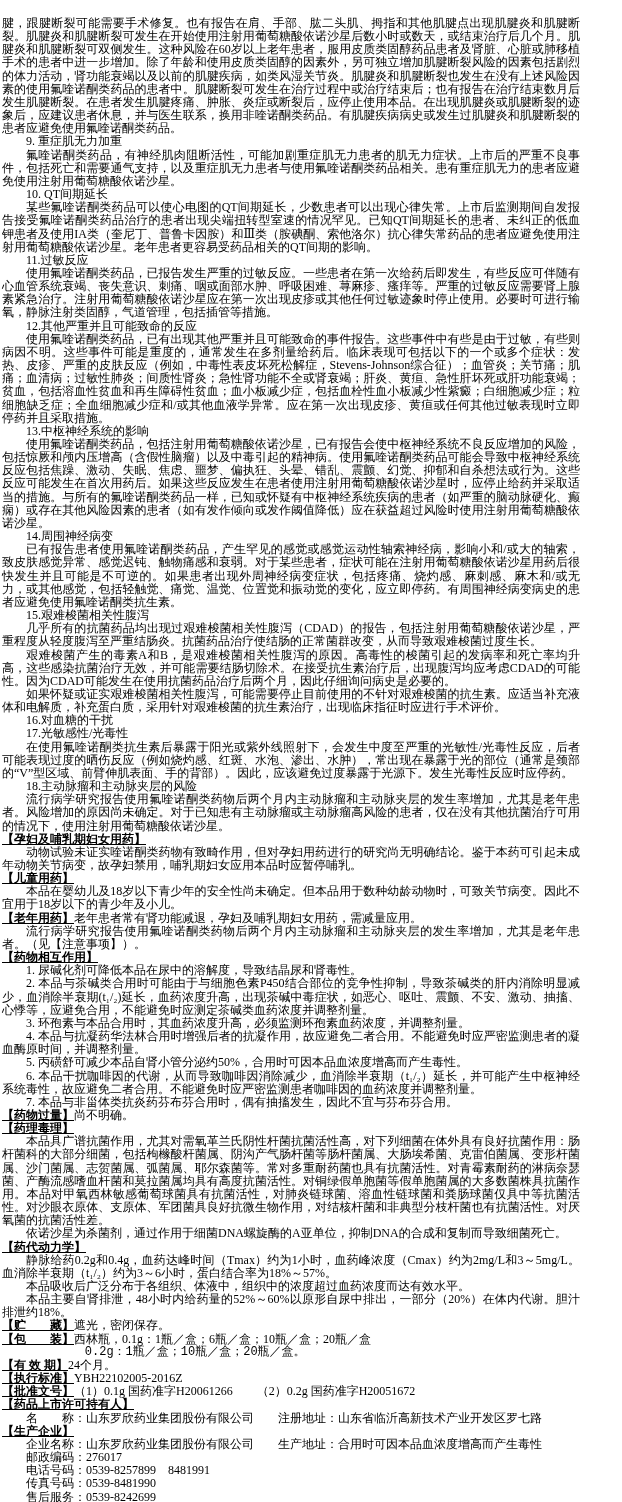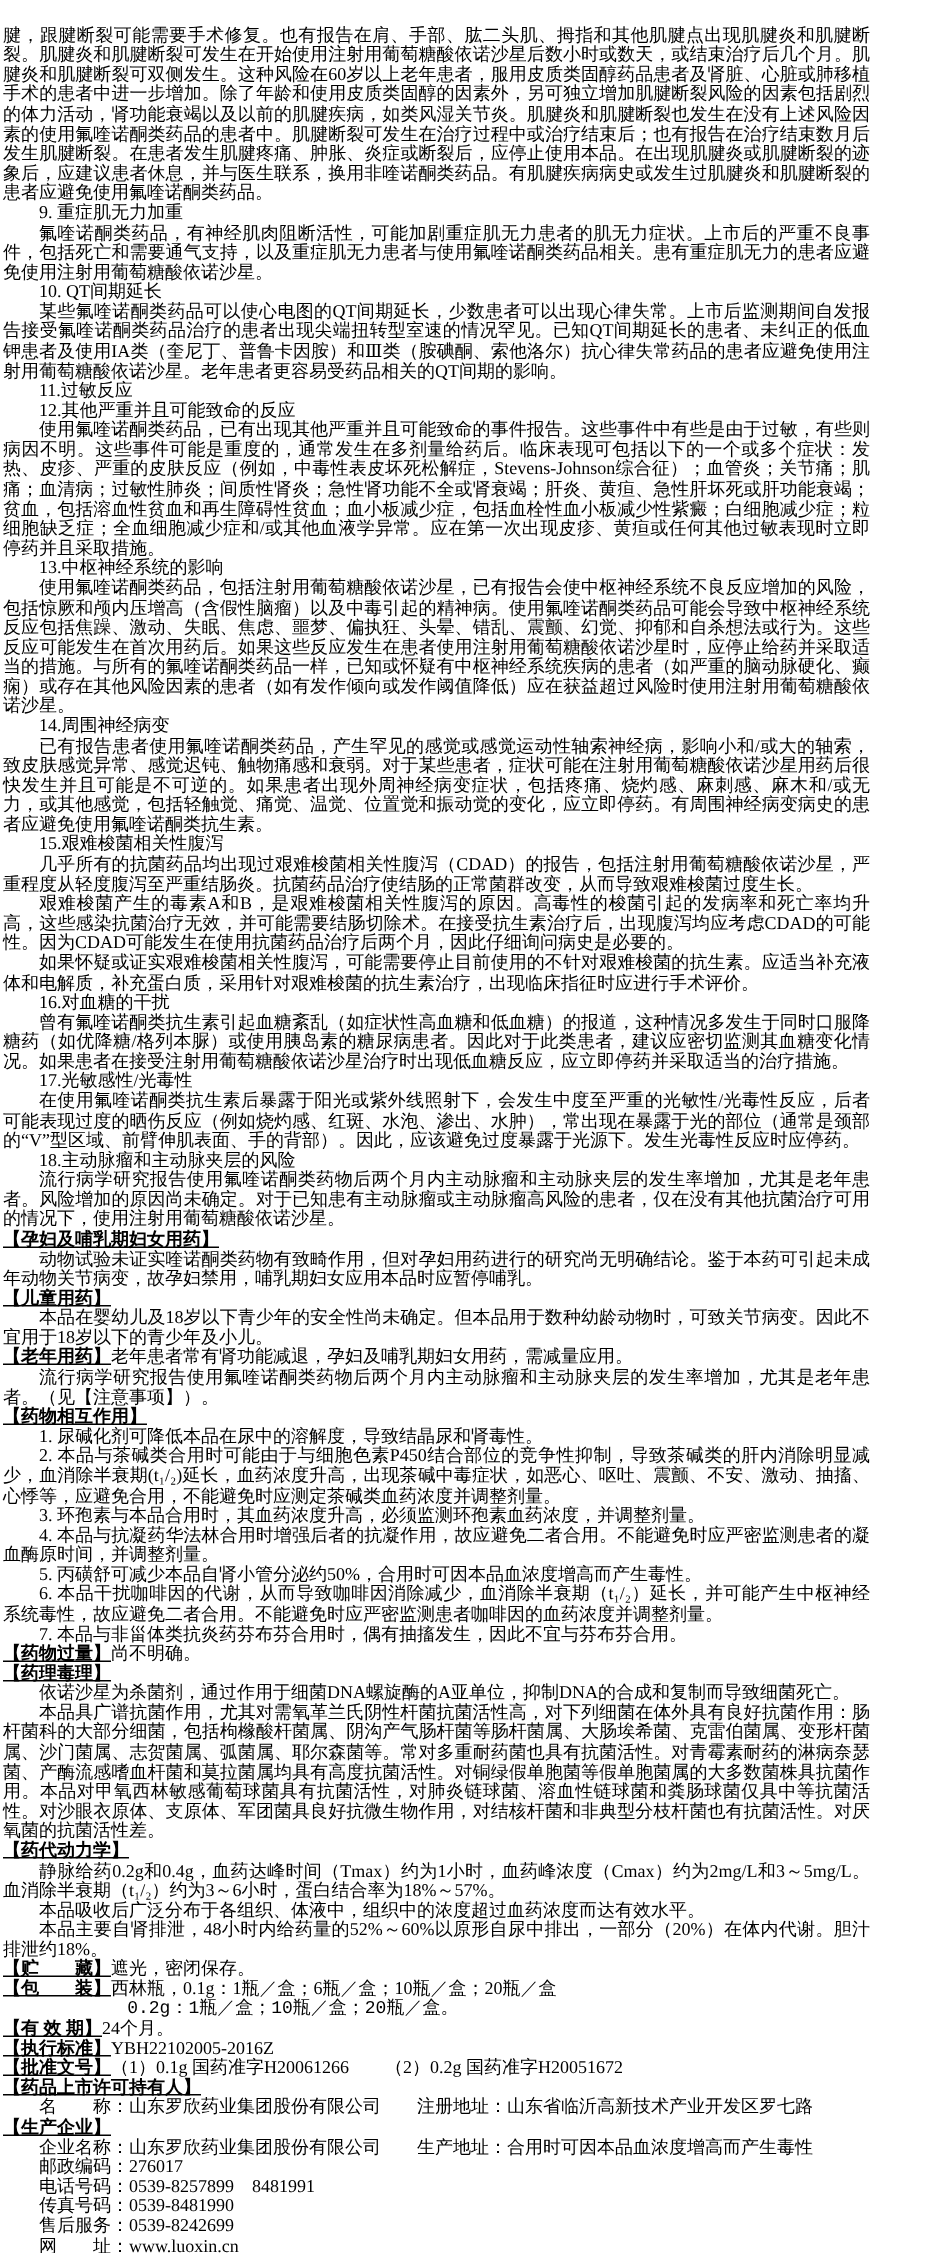--- a/index.html
+++ b/index.html
@@ -32,54 +32,54 @@
 <body>
 
 <div class="doc">
   <div id="doc-body">
       <p class="cont"><span>腱，跟腱断裂可能需要手术修复。也有报告在肩、手部、肱二头肌、拇指和其他肌腱点出现肌腱炎和肌腱断裂。肌腱炎和肌腱断裂可发生在开始使用注射用葡萄糖酸依诺沙星后数小时或数天，或结束治疗后几个月。肌腱炎和肌腱断裂可双侧发生。这种风险在60岁以上老年患者，服用皮质类固醇药品患者及肾脏、心脏或肺移植手术的患者中进一步增加。除了年龄和使用皮质类固醇的因素外，另可独立增加肌腱断裂风险的因素包括剧烈的体力活动，肾功能衰竭以及以前的肌腱疾病，如类风湿关节炎。肌腱炎和肌腱断裂也发生在没有上述风险因素的使用氟喹诺酮类药品的患者中。肌腱断裂可发生在治疗过程中或治疗结束后；也有报告在治疗结束数月后发生肌腱断裂。在患者发生肌腱疼痛、肿胀、炎症或断裂后，应停止使用本品。在出现肌腱炎或肌腱断裂的迹象后，应建议患者休息，并与医生联系，换用非喹诺酮类药品。有肌腱疾病病史或发生过肌腱炎和肌腱断裂的患者应避免使用氟喹诺酮类药品。</span></p>
       <p class="indent"><span>9. 重症肌无力加重</span></p>
       <p class="indent"><span>氟喹诺酮类药品，有神经肌肉阻断活性，可能加剧重症肌无力患者的肌无力症状。上市后的严重不良事件，包括死亡和需要通气支持，以及重症肌无力患者与使用氟喹诺酮类药品相关。患有重症肌无力的患者应避免使用注射用葡萄糖酸依诺沙星。</span></p>
       <p class="indent"><span>10. QT间期延长</span></p>
       <p class="indent"><span>某些氟喹诺酮类药品可以使心电图的QT间期延长，少数患者可以出现心律失常。上市后监测期间自发报告接受氟喹诺酮类药品治疗的患者出现尖端扭转型室速的情况罕见。已知QT间期延长的患者、未纠正的低血钾患者及使用IA类（奎尼丁、普鲁卡因胺）和Ⅲ类（胺碘酮、索他洛尔）抗心律失常药品的患者应避免使用注射用葡萄糖酸依诺沙星。老年患者更容易受药品相关的QT间期的影响。</span></p>
       <p class="indent"><span>11.过敏反应</span></p>
+      <p class="indent"><span>使用氟喹诺酮类药品，已报告发生严重的过敏反应。一些患者在第一次给药后即发生，有些反应可伴随有心血管系统衰竭、丧失意识、刺痛、咽或面部水肿、呼吸困难、荨麻疹、瘙痒等。严重的过敏反应需要肾上腺素紧急治疗。注射用葡萄糖酸依诺沙星应在第一次出现皮疹或其他任何过敏迹象时停止使用。必要时可进行输氧，静脉注射类固醇，气道管理，包括插管等措施。</span></p>
       <p class="indent"><span>12.其他严重并且可能致命的反应</span></p>
       <p class="indent"><span>使用氟喹诺酮类药品，已有出现其他严重并且可能致命的事件报告。这些事件中有些是由于过敏，有些则病因不明。这些事件可能是重度的，通常发生在多剂量给药后。临床表现可包括以下的一个或多个症状：发热、皮疹、严重的皮肤反应（例如，中毒性表皮坏死松解症，Stevens-Johnson综合征）；血管炎；关节痛；肌痛；血清病；过敏性肺炎；间质性肾炎；急性肾功能不全或肾衰竭；肝炎、黄疸、急性肝坏死或肝功能衰竭；贫血，包括溶血性贫血和再生障碍性贫血；血小板减少症，包括血栓性血小板减少性紫癜；白细胞减少症；粒细胞缺乏症；全血细胞减少症和/或其他血液学异常。应在第一次出现皮疹、黄疸或任何其他过敏表现时立即停药并且采取措施。</span></p>
       <p class="indent"><span>13.中枢神经系统的影响</span></p>
       <p class="indent"><span>使用氟喹诺酮类药品，包括注射用葡萄糖酸依诺沙星，已有报告会使中枢神经系统不良反应增加的风险，包括惊厥和颅内压增高（含假性脑瘤）以及中毒引起的精神病。使用氟喹诺酮类药品可能会导致中枢神经系统反应包括焦躁、激动、失眠、焦虑、噩梦、偏执狂、头晕、错乱、震颤、幻觉、抑郁和自杀想法或行为。这些反应可能发生在首次用药后。如果这些反应发生在患者使用注射用葡萄糖酸依诺沙星时，应停止给药并采取适当的措施。与所有的氟喹诺酮类药品一样，已知或怀疑有中枢神经系统疾病的患者（如严重的脑动脉硬化、癫痫）或存在其他风险因素的患者（如有发作倾向或发作阈值降低）应在获益超过风险时使用注射用葡萄糖酸依诺沙星。</span></p>
       <p class="indent"><span>14.周围神经病变</span></p>
       <p class="indent"><span>已有报告患者使用氟喹诺酮类药品，产生罕见的感觉或感觉运动性轴索神经病，影响小和/或大的轴索，致皮肤感觉异常、感觉迟钝、触物痛感和衰弱。对于某些患者，症状可能在注射用葡萄糖酸依诺沙星用药后很快发生并且可能是不可逆的。如果患者出现外周神经病变症状，包括疼痛、烧灼感、麻刺感、麻木和/或无力，或其他感觉，包括轻触觉、痛觉、温觉、位置觉和振动觉的变化，应立即停药。有周围神经病变病史的患者应避免使用氟喹诺酮类抗生素。</span></p>
       <p class="indent"><span>15.艰难梭菌相关性腹泻</span></p>
       <p class="indent"><span>几乎所有的抗菌药品均出现过艰难梭菌相关性腹泻（CDAD）的报告，包括注射用葡萄糖酸依诺沙星，严重程度从轻度腹泻至严重结肠炎。抗菌药品治疗使结肠的正常菌群改变，从而导致艰难梭菌过度生长。</span></p>
       <p class="indent"><span>艰难梭菌产生的毒素A和B，是艰难梭菌相关性腹泻的原因。高毒性的梭菌引起的发病率和死亡率均升高，这些感染抗菌治疗无效，并可能需要结肠切除术。在接受抗生素治疗后，出现腹泻均应考虑CDAD的可能性。因为CDAD可能发生在使用抗菌药品治疗后两个月，因此仔细询问病史是必要的。</span></p>
       <p class="indent"><span>如果怀疑或证实艰难梭菌相关性腹泻，可能需要停止目前使用的不针对艰难梭菌的抗生素。应适当补充液体和电解质，补充蛋白质，采用针对艰难梭菌的抗生素治疗，出现临床指征时应进行手术评价。</span></p>
       <p class="indent"><span>16.对血糖的干扰</span></p>
-      <p class="indent"><span>曾有氟喹诺酮类抗生素引起血糖紊乱（如症状性高血糖和低血糖）的报道，这种情况多发生于同时口服降糖药（如优降糖/格列本脲）或使用胰岛素的糖尿病患者。因此对于此类患者，建议应密切监测其血糖变化情况。如果患者在接受注射用葡萄糖酸依诺沙星治疗时出现低血糖反应，应立即停药并采取适当的治疗措施。</span></p>
       <p class="indent"><span>17.光敏感性/光毒性</span></p>
       <p class="indent"><span>在使用氟喹诺酮类抗生素后暴露于阳光或紫外线照射下，会发生中度至严重的光敏性/光毒性反应，后者可能表现过度的晒伤反应（例如烧灼感、红斑、水泡、渗出、水肿），常出现在暴露于光的部位（通常是颈部的“V”型区域、前臂伸肌表面、手的背部）。因此，应该避免过度暴露于光源下。发生光毒性反应时应停药。</span></p>
       <p class="indent"><span>18.主动脉瘤和主动脉夹层的风险</span></p>
       <p class="indent"><span>流行病学研究报告使用氟喹诺酮类药物后两个月内主动脉瘤和主动脉夹层的发生率增加，尤其是老年患者。风险增加的原因尚未确定。对于已知患有主动脉瘤或主动脉瘤高风险的患者，仅在没有其他抗菌治疗可用的情况下，使用注射用葡萄糖酸依诺沙星。</span></p>
       <p class="hdr"><b>【孕妇及哺乳期妇女用药】</b></p>
       <p class="indent"><span>动物试验未证实喹诺酮类药物有致畸作用，但对孕妇用药进行的研究尚无明确结论。鉴于本药可引起未成年动物关节病变，故孕妇禁用，哺乳期妇女应用本品时应暂停哺乳。</span></p>
       <p class="hdr"><b>【儿童用药】</b></p>
       <p class="indent"><span>本品在婴幼儿及18岁以下青少年的安全性尚未确定。但本品用于数种幼龄动物时，可致关节病变。因此不宜用于18岁以下的青少年及小儿。</span></p>
       <p class="hdr"><b>【老年用药】</b><span>老年患者常有肾功能减退，孕妇及哺乳期妇女用药，需减量应用。</span></p>
       <p class="indent"><span>流行病学研究报告使用氟喹诺酮类药物后两个月内主动脉瘤和主动脉夹层的发生率增加，尤其是老年患者。（见【注意事项】）。</span></p>
       <p class="hdr"><b>【药物相互作用】</b></p>
       <p class="indent"><span>1. 尿碱化剂可降低本品在尿中的溶解度，导致结晶尿和肾毒性。</span></p>
       <p class="indent"><span>2. 本品与茶碱类合用时可能由于与细胞色素P450结合部位的竞争性抑制，导致茶碱类的肝内消除明显减少，血消除半衰期(t₁/₂)延长，血药浓度升高，出现茶碱中毒症状，如恶心、呕吐、震颤、不安、激动、抽搐、心悸等，应避免合用，不能避免时应测定茶碱类血药浓度并调整剂量。</span></p>
       <p class="indent"><span>3. 环孢素与本品合用时，其血药浓度升高，必须监测环孢素血药浓度，并调整剂量。</span></p>
       <p class="indent"><span>4. 本品与抗凝药华法林合用时增强后者的抗凝作用，故应避免二者合用。不能避免时应严密监测患者的凝血酶原时间，并调整剂量。</span></p>
       <p class="indent"><span>5. 丙磺舒可减少本品自肾小管分泌约50%，合用时可因本品血浓度增高而产生毒性。</span></p>
       <p class="indent"><span>6. 本品干扰咖啡因的代谢，从而导致咖啡因消除减少，血消除半衰期（t₁/₂）延长，并可能产生中枢神经系统毒性，故应避免二者合用。不能避免时应严密监测患者咖啡因的血药浓度并调整剂量。</span></p>
       <p class="indent"><span>7. 本品与非甾体类抗炎药芬布芬合用时，偶有抽搐发生，因此不宜与芬布芬合用。</span></p>
       <p class="hdr"><b>【药物过量】</b><span>尚不明确。</span></p>
       <p class="hdr"><b>【药理毒理】</b></p>
+      <p class="indent"><span>本品具广谱抗菌作用，尤其对需氧革兰氏阴性杆菌抗菌活性高，对下列细菌在体外具有良好抗菌作用：肠杆菌科的大部分细菌，包括枸橼酸杆菌属、阴沟产气肠杆菌等肠杆菌属、大肠埃希菌、克雷伯菌属、变形杆菌属、沙门菌属、志贺菌属、弧菌属、耶尔森菌等。常对多重耐药菌也具有抗菌活性。对青霉素耐药的淋病奈瑟菌、产酶流感嗜血杆菌和莫拉菌属均具有高度抗菌活性。对铜绿假单胞菌等假单胞菌属的大多数菌株具抗菌作用。本品对甲氧西林敏感葡萄球菌具有抗菌活性，对肺炎链球菌、溶血性链球菌和粪肠球菌仅具中等抗菌活性。对沙眼衣原体、支原体、军团菌具良好抗微生物作用，对结核杆菌和非典型分枝杆菌也有抗菌活性。对厌氧菌的抗菌活性差。</span></p>
       <p class="indent"><span>依诺沙星为杀菌剂，通过作用于细菌DNA螺旋酶的A亚单位，抑制DNA的合成和复制而导致细菌死亡。</span></p>
-      <p class="indent"><span>本品具广谱抗菌作用，尤其对需氧革兰氏阴性杆菌抗菌活性高，对下列细菌在体外具有良好抗菌作用：肠杆菌科的大部分细菌，包括枸橼酸杆菌属、阴沟产气肠杆菌等肠杆菌属、大肠埃希菌、克雷伯菌属、变形杆菌属、沙门菌属、志贺菌属、弧菌属、耶尔森菌等。常对多重耐药菌也具有抗菌活性。对青霉素耐药的淋病奈瑟菌、产酶流感嗜血杆菌和莫拉菌属均具有高度抗菌活性。对铜绿假单胞菌等假单胞菌属的大多数菌株具抗菌作用。本品对甲氧西林敏感葡萄球菌具有抗菌活性，对肺炎链球菌、溶血性链球菌和粪肠球菌仅具中等抗菌活性。对沙眼衣原体、支原体、军团菌具良好抗微生物作用，对结核杆菌和非典型分枝杆菌也有抗菌活性。对厌氧菌的抗菌活性差。</span></p>
       <p class="hdr"><b>【药代动力学】</b></p>
       <p class="indent"><span>静脉给药0.2g和0.4g，血药达峰时间（Tmax）约为1小时，血药峰浓度（Cmax）约为2mg/L和3～5mg/L。血消除半衰期（t₁/₂）约为3～6小时，蛋白结合率为18%～57%。</span></p>
       <p class="indent"><span>本品吸收后广泛分布于各组织、体液中，组织中的浓度超过血药浓度而达有效水平。</span></p>
       <p class="indent"><span>本品主要自肾排泄，48小时内给药量的52%～60%以原形自尿中排出，一部分（20%）在体内代谢。胆汁排泄约18%。</span></p>
       <p class="hdr"><b>【贮　　藏】</b><span>遮光，密闭保存。</span></p>
       <p class="hdr"><b>【包　　装】</b><span>西林瓶，0.1g：1瓶／盒；6瓶／盒；10瓶／盒；20瓶／盒</span></p>
       <p class="indent2"><span>0.2g：1瓶／盒；10瓶／盒；20瓶／盒。</span></p>
       <p class="hdr"><b>【有 效 期】</b><span>24个月。</span></p>
       <p class="hdr"><b>【执行标准】</b><span>YBH22102005-2016Z</span></p>
       <p class="hdr"><b>【批准文号】</b><span>（1）0.1g 国药准字H20061266　　（2）0.2g 国药准字H20051672</span></p>

